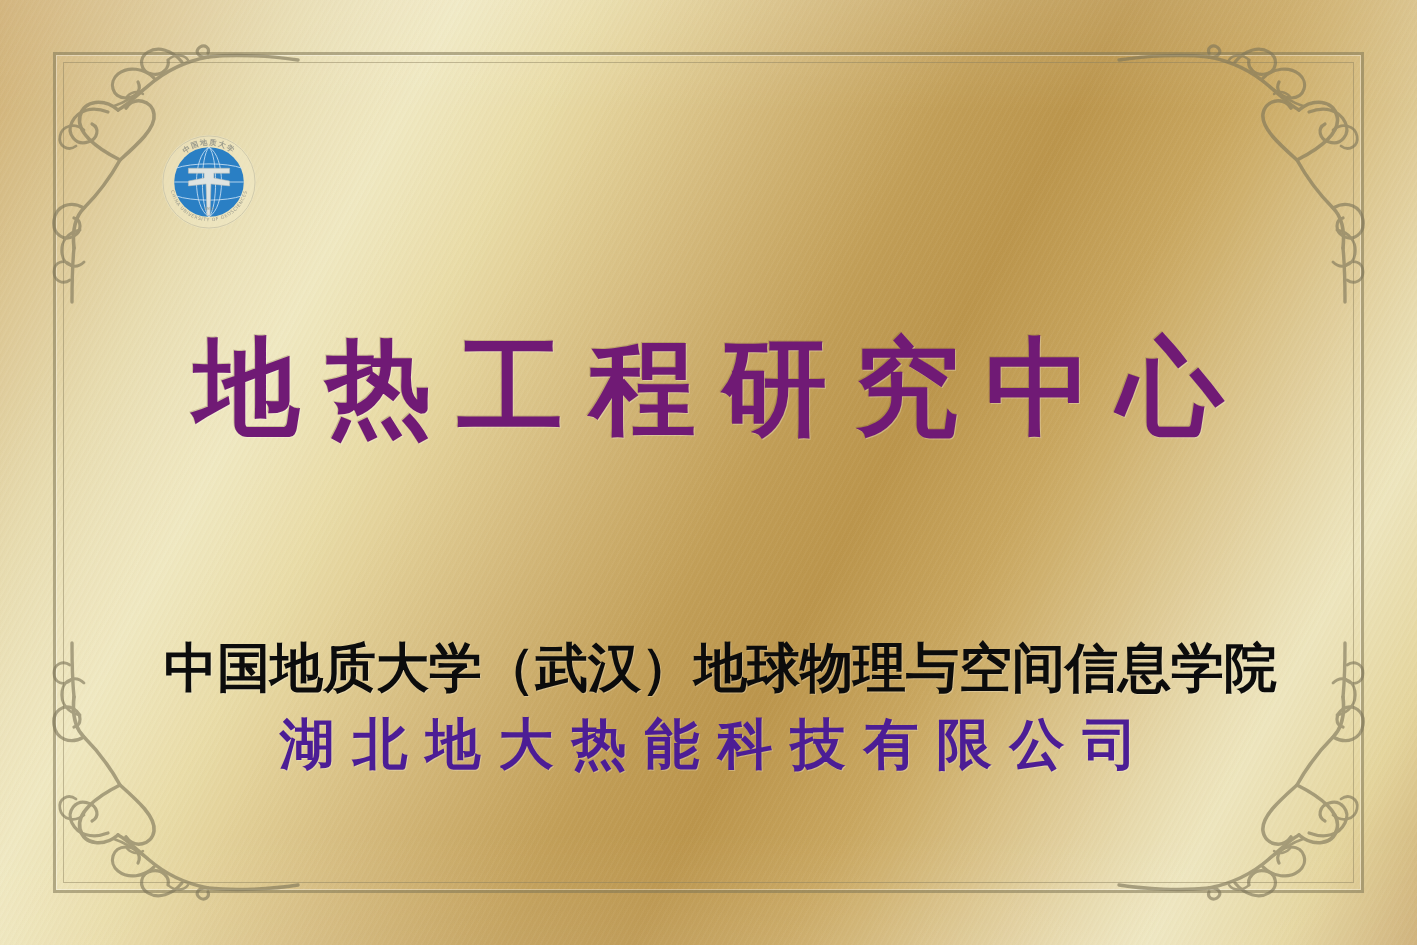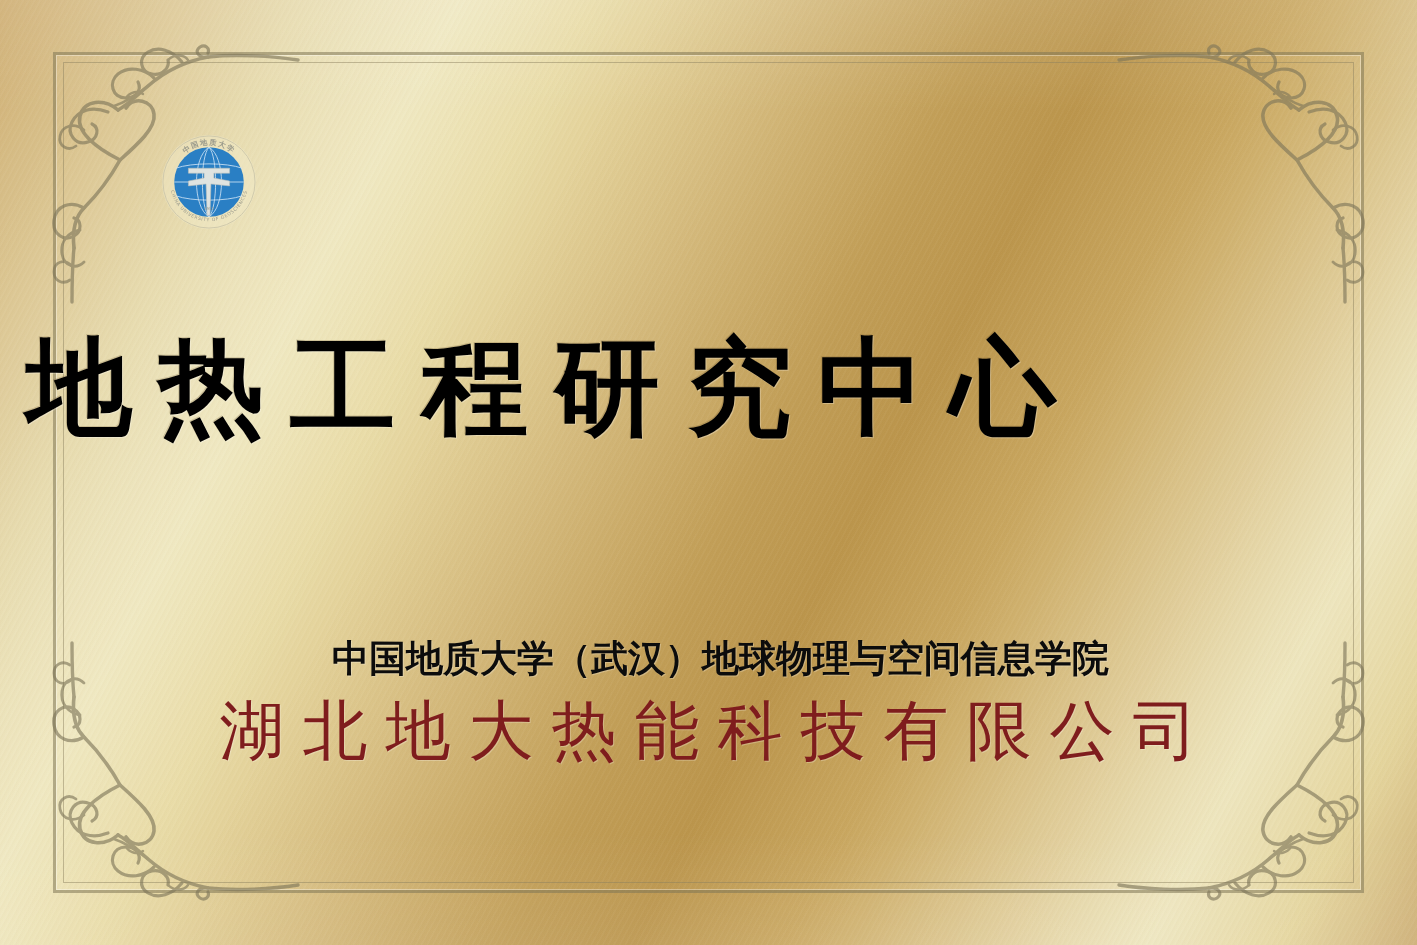--- a/index.html
+++ b/index.html
@@ -83,38 +83,38 @@
   .c-bl{left:22px;bottom:10px;transform:scaleY(-1);}
   .c-br{right:22px;bottom:10px;transform:scale(-1,-1);}
 
   
   .logo-row{position:absolute;left:160px;top:133px;display:flex;align-items:flex-start;gap:24px;}
   .cug-logo{width:98px;height:98px;}
   .ddrn-logo{width:128px;height:108px;margin-top:3px;}
 
   
   .title{
-    position:absolute;left:0;right:0;top:334px;text-align:left;
-    font-family:"DejaVu Sans","Liberation Sans",sans-serif;
-    font-size:106px;line-height:1.02;font-weight:700;color:#000000;
+    position:absolute;left:0;right:0;top:334px;text-align:center;
+    font-family:"DejaVu Sans","Liberation Sans",sans-serif;
+    font-size:106px;line-height:1.02;font-weight:700;color:#701a75;
     letter-spacing:26px;text-indent:26px;
     text-shadow:1px 1px 0 rgba(255,255,255,.28), -1px -1px 0 rgba(90,70,30,.22);
   }
   .org-block{position:absolute;left:0;right:0;top:637px;text-align:center;}
   .org1{
     font-family:"DejaVu Sans","Liberation Sans",sans-serif;
-    font-size:37px;line-height:1.18;font-weight:700;color:#0c0c0c;
+    font-size:53px;line-height:1.18;font-weight:700;color:#0c0c0c;
     letter-spacing:0px;
     text-shadow:1px 1px 0 rgba(255,255,255,.25);
     padding-left:24px;
   }
   .org2{
     margin-top:12px;
     font-family:"DejaVu Sans","Liberation Sans",sans-serif;
-    font-size:65px;line-height:1.18;font-weight:400;color:#7f1d1d;
+    font-size:55px;line-height:1.18;font-weight:700;color:#4c1d95;
     letter-spacing:18px;text-indent:18px;
     text-shadow:1px 1px 0 rgba(255,255,255,.25);
   }
 </style>
 </head>
 <body>
 
 <div id="plaque">
 
   <div class="bg-base"></div>

